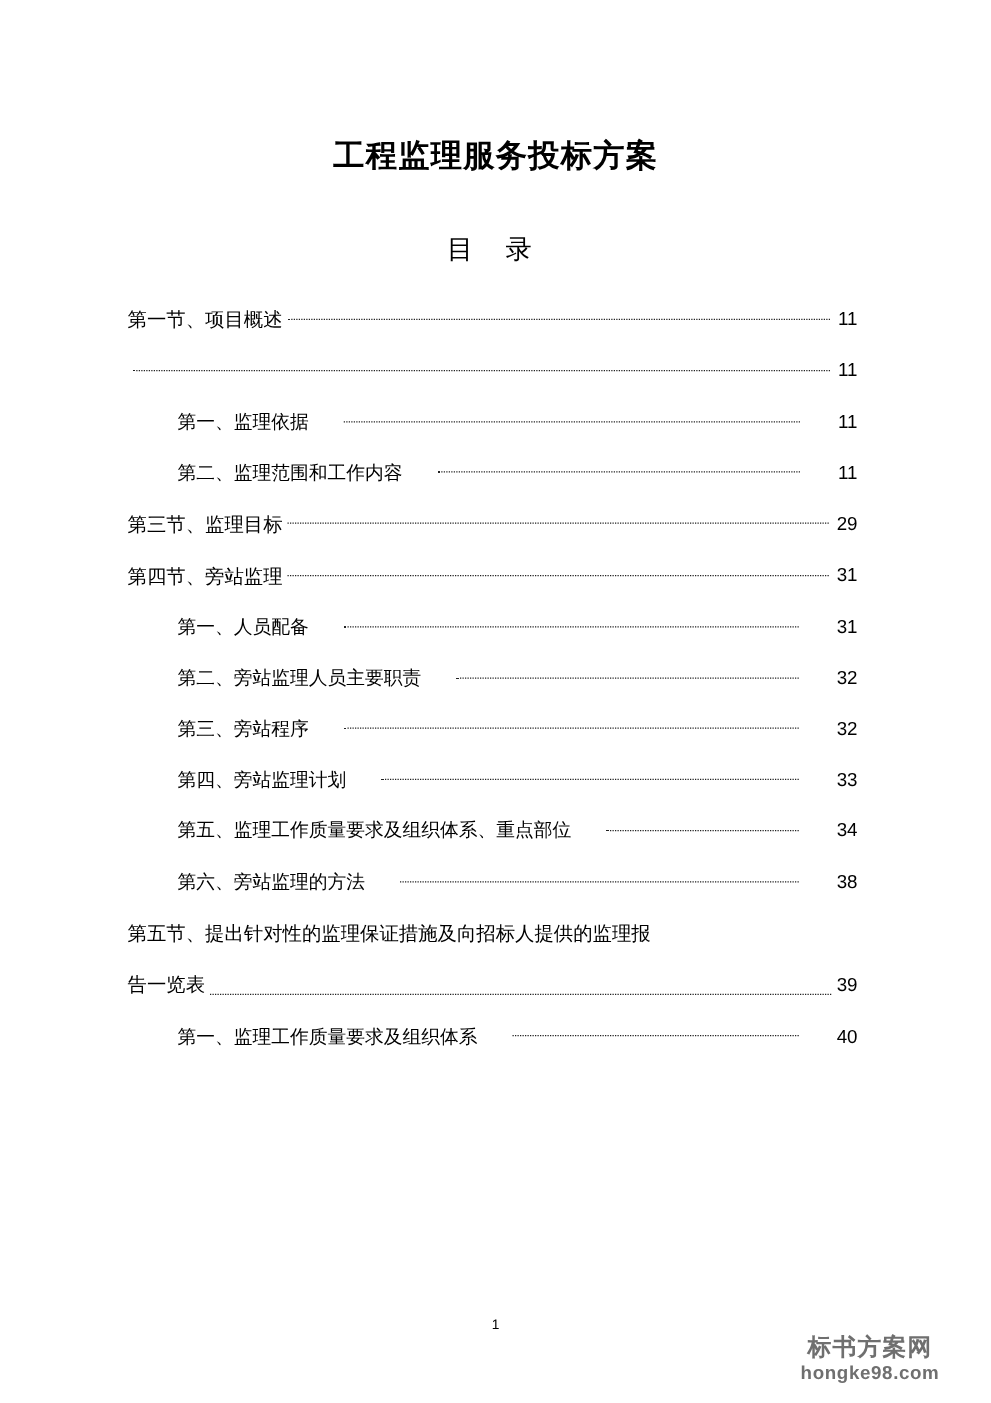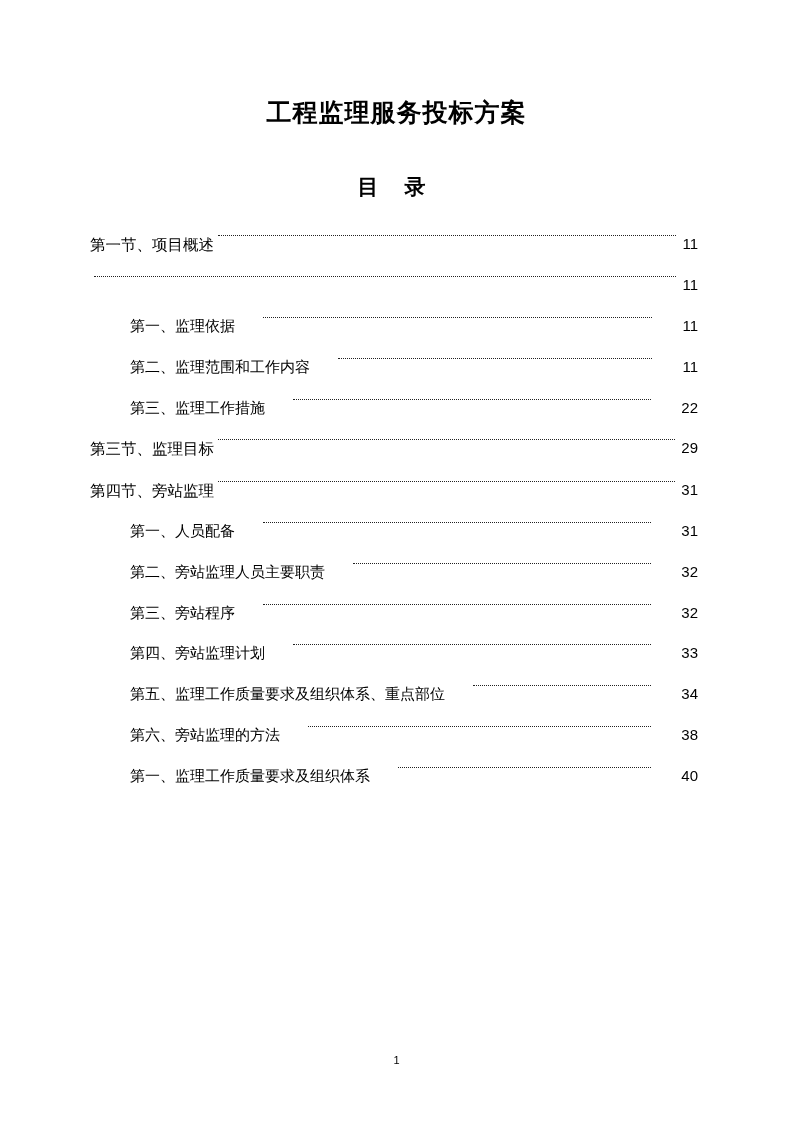--- a/index.html
+++ b/index.html
@@ -11,46 +11,46 @@
   body {
     width: 793px;
     height: 1122px;
     position: relative;
     font-family: "Liberation Sans", sans-serif;
     color: #000000;
   }
   .page {
     position: absolute;
     inset: 0;
-    padding: 0;
+    padding: 12px;
   }
   .doc-title {
     text-align: center;
     font-size: 25px;
     font-weight: bold;
     letter-spacing: 1px;
     margin: 0;
     padding-top: 96px;
     font-family: "Liberation Sans", sans-serif;
   }
   .toc-heading {
     text-align: center;
     font-size: 21px;
-    font-weight: bold;
+    font-weight: normal;
     margin: 0;
     padding-top: 44px;
     letter-spacing: 10px;
   }
   .toc {
     margin-top: 34px;
     padding: 0 95px 0 90px;
   }
   .toc-entry {
     display: flex;
-    align-items: flex-start;
+    align-items: center;
     font-size: 15.5px;
     line-height: 1.25;
     margin-bottom: 22px;
     white-space: nowrap;
   }
   .toc-entry.level-2 {
     padding-left: 40px;
     font-size: 15px;
     gap: 24px;
   }
@@ -154,25 +154,20 @@
       <span class="dots"></span>
       <span class="page-num">11</span>
     </div>
 
     <div class="toc-entry level-2">
       <span class="label">第二、监理范围和工作内容</span>
       <span class="dots"></span>
       <span class="page-num">11</span>
     </div>
 
-    <div class="toc-entry level-2">
-      <span class="label">第三、监理工作措施</span>
-      <span class="dots"></span>
-      <span class="page-num">22</span>
-    </div>
 
     <div class="toc-entry level-1">
       <span class="label">第三节、监理目标</span>
       <span class="dots"></span>
       <span class="page-num">29</span>
     </div>
 
     <div class="toc-entry level-1">
       <span class="label">第四节、旁站监理</span>
       <span class="dots"></span>
@@ -208,25 +203,37 @@
       <span class="dots"></span>
       <span class="page-num">34</span>
     </div>
 
     <div class="toc-entry level-2">
       <span class="label">第六、旁站监理的方法</span>
       <span class="dots"></span>
       <span class="page-num">38</span>
     </div>
 
+    <div class="toc-entry-wrap">
+      <span class="line1">第五节、提出针对性的监理保证措施及向招标人提供的监理报</span>
+      <span class="line2">
+        <span class="label">告一览表</span>
+        <span class="dots"></span>
+        <span class="page-num">39</span>
+      </span>
+    </div>
 
     <div class="toc-entry level-2">
       <span class="label">第一、监理工作质量要求及组织体系</span>
       <span class="dots"></span>
       <span class="page-num">40</span>
     </div>
 
   </div>
 
   <div class="page-footer">1</div>
 
+  <div class="watermark">
+    <div class="wm-cn">标书方案网</div>
+    <div class="wm-en">hongke98.com</div>
+  </div>
 
 </div>
 
 </body></html>

